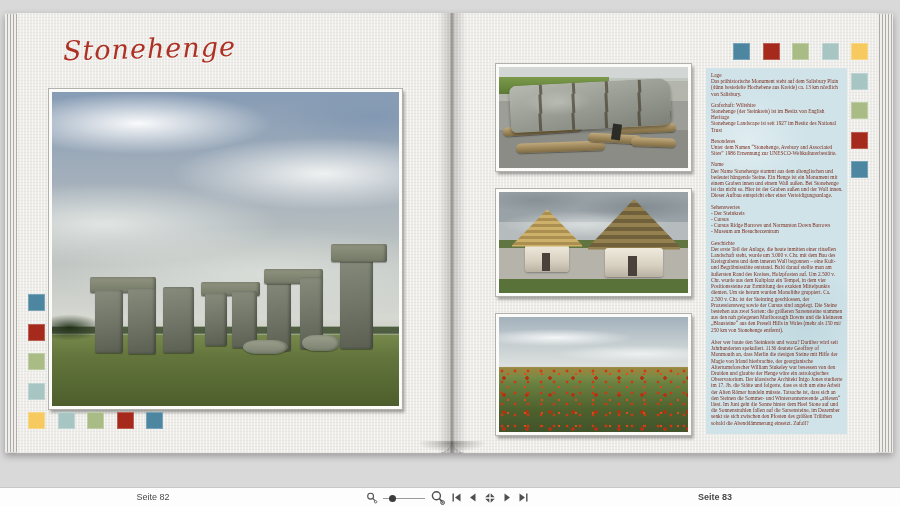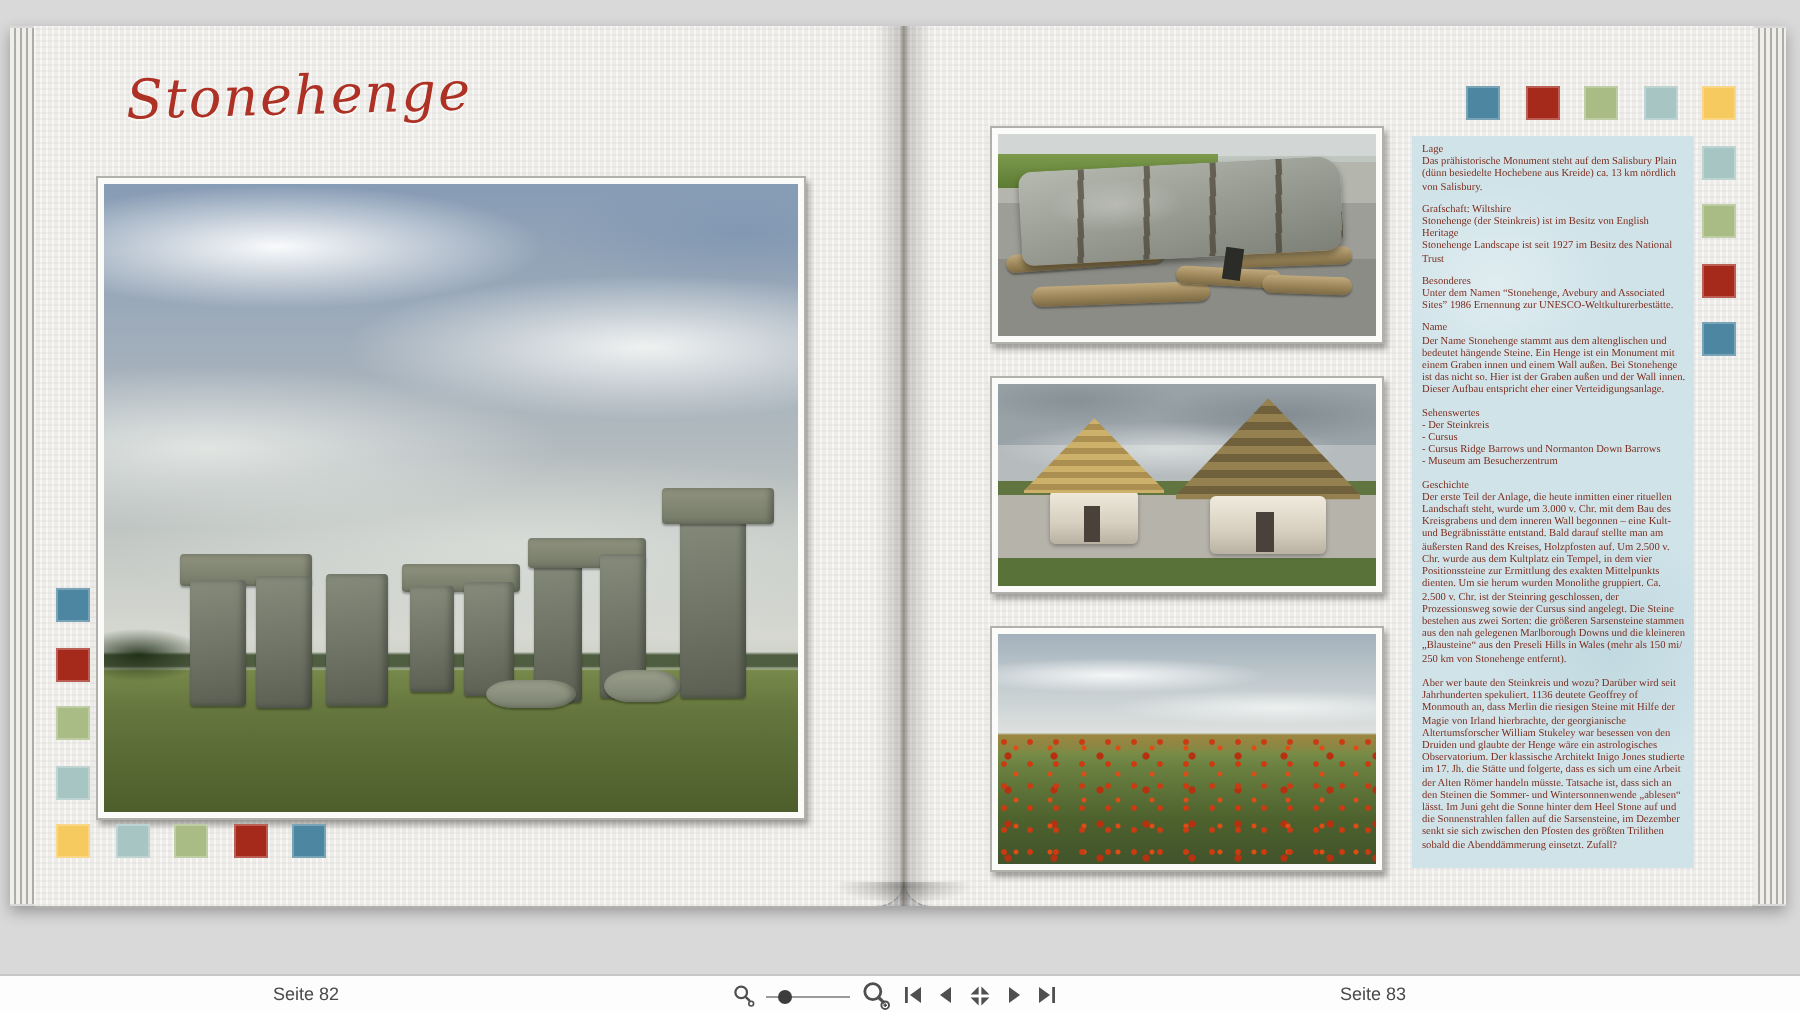--- a/index.html
+++ b/index.html
@@ -132,21 +132,21 @@
     padding:4px 4px 4px 5px;box-sizing:border-box;}
   .panel .sec{margin-bottom:5px;}
   .panel .h{font-family:"Liberation Serif",serif;font-size:5.3px;line-height:6.2px;color:#7d2d1e;}
   .panel .b{font-family:"Liberation Serif",serif;font-size:5.3px;line-height:6.2px;color:#7d2d1e;white-space:pre-line;}
 
   
   .toolbar{position:absolute;left:0;top:487px;width:900px;height:19px;background:#fdfdfd;
            border-top:1px solid #c7c7c7;}
   .pagelabel{position:absolute;top:4px;font-size:9px;color:#4a4a4a;}
   .lbl-left{left:122px;width:62px;text-align:center;}
-  .lbl-right{left:670px;width:62px;text-align:left;}
+  .lbl-right{left:670px;width:62px;text-align:right;font-weight:bold;}
   .controls{position:absolute;left:366px;top:0;height:19px;display:flex;align-items:center;gap:5px;}
   .ctl{display:flex;align-items:center;justify-content:center;cursor:pointer;}
   .slider{position:relative;width:42px;height:10px;}
   .slider .track{position:absolute;left:0;top:5px;width:42px;height:1.5px;background:#9a9a9a;}
   .slider .handle{position:absolute;left:6px;top:2px;width:7px;height:7px;border-radius:50%;background:#3c3c3c;}
   svg.icon{display:block;}
 </style>
 </head>
 <body>
 

